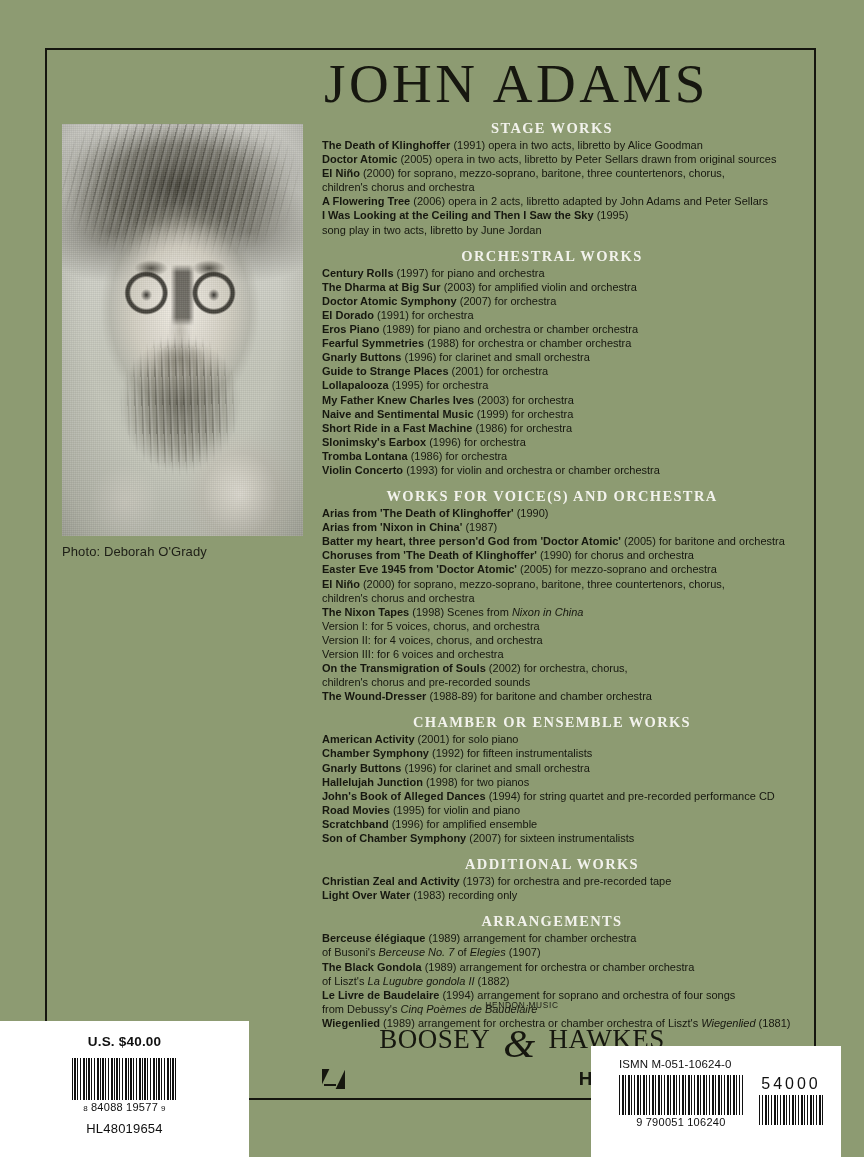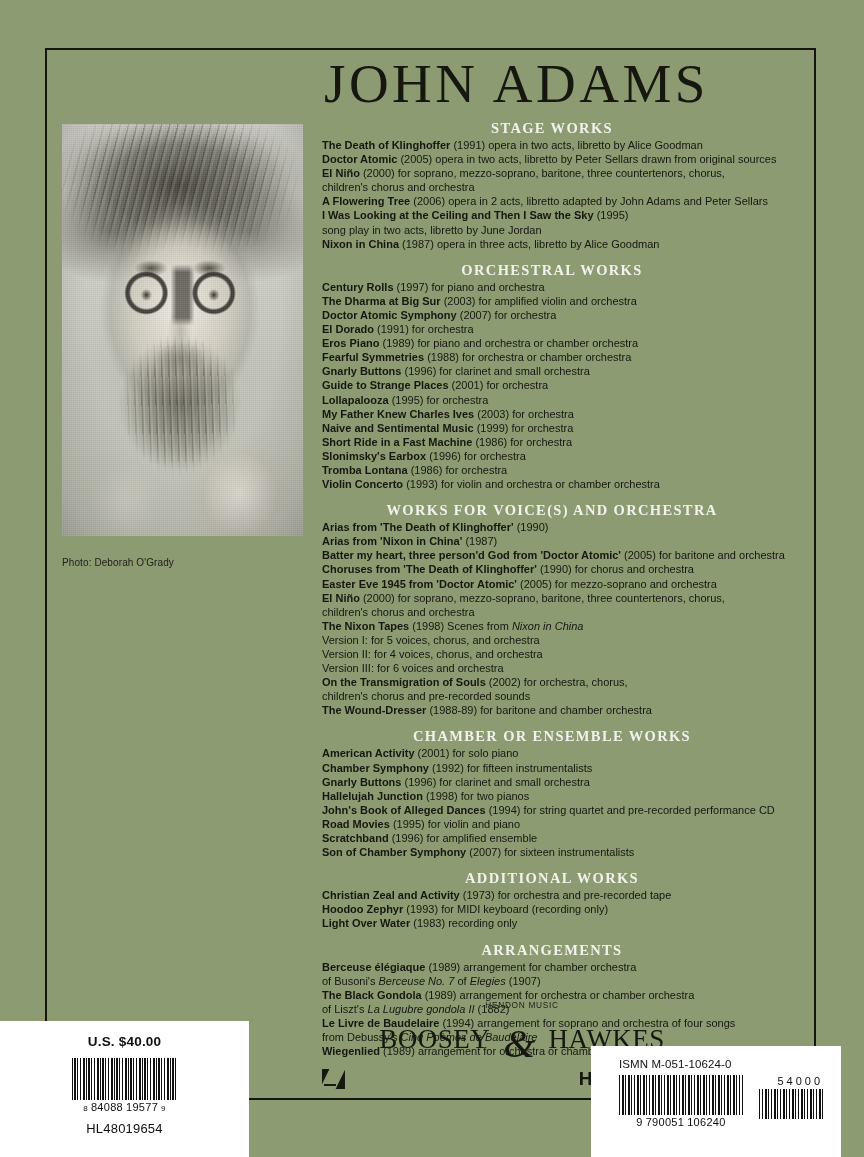--- a/index.html
+++ b/index.html
@@ -110,22 +110,22 @@
   }
   #photo .vignette {
     background: radial-gradient(ellipse 78% 74% at 50% 46%, rgba(0,0,0,0) 52%, rgba(90,90,80,0.22) 84%, rgba(70,70,62,0.34) 100%);
   }
   #photo .grain {
     background-image:
       repeating-linear-gradient(0deg, rgba(255,255,255,0.035) 0 1px, rgba(0,0,0,0.035) 1px 2px),
       repeating-linear-gradient(90deg, rgba(255,255,255,0.03) 0 1px, rgba(0,0,0,0.03) 1px 2px);
   }
   #photo-caption {
-    margin-top: 21px;
-    font-size: 10px;
+    margin-top: 8px;
+    font-size: 13px;
     color: #1d1e16;
     letter-spacing: 0.1px;
   }
 
   
   #listing {
     position: absolute;
     left: 322px;
     top: 56px;
     width: 460px;
@@ -310,25 +310,24 @@
   }
   #right-bars {
     width: 124px; height: 40px;
     background-image: repeating-linear-gradient(90deg,
       #101010 0 1px, #fff 1px 3px, #101010 3px 5px, #fff 5px 6px,
       #101010 6px 7px, #fff 7px 9px, #101010 9px 11px, #fff 11px 12px,
       #101010 12px 13px, #fff 13px 15px);
   }
   #addon-block { text-align: center; }
   #addon-digits {
-    font-size: 11px;
+    font-size: 16px;
     color: #101010;
     letter-spacing: 3px;
     margin-bottom: 2px;
-    text-align: right;
   }
   #addon-bars {
     width: 64px; height: 30px;
     background-image: repeating-linear-gradient(90deg,
       #101010 0 1px, #fff 1px 3px, #101010 3px 4px, #fff 4px 6px,
       #101010 6px 8px, #fff 8px 9px);
   }
 </style>
 </head>
 <body>
@@ -362,21 +361,20 @@
     <div id="sections-host">
         <div class="section">
           <div class="section-title">STAGE WORKS</div>
           <div class="work"><span class="t">The Death of Klinghoffer </span><span class="r">(1991) opera in two acts, libretto by Alice Goodman</span></div>
           <div class="work"><span class="t">Doctor Atomic </span><span class="r">(2005) opera in two acts, libretto by Peter Sellars drawn from original sources</span></div>
           <div class="work"><span class="t">El Niño </span><span class="r">(2000) for soprano, mezzo-soprano, baritone, three countertenors, chorus,</span></div>
           <div class="work"><span class="r">children's chorus and orchestra</span></div>
           <div class="work"><span class="t">A Flowering Tree </span><span class="r">(2006) opera in 2 acts, libretto adapted by John Adams and Peter Sellars</span></div>
           <div class="work"><span class="t">I Was Looking at the Ceiling and Then I Saw the Sky </span><span class="r">(1995)</span></div>
           <div class="work"><span class="r">song play in two acts, libretto by June Jordan</span></div>
-          <div class="work"><span class="t">Nixon in China </span><span class="r">(1987) opera in three acts, libretto by Alice Goodman</span></div>
         </div>
         <div class="section">
           <div class="section-title">ORCHESTRAL WORKS</div>
           <div class="work"><span class="t">Century Rolls </span><span class="r">(1997) for piano and orchestra</span></div>
           <div class="work"><span class="t">The Dharma at Big Sur </span><span class="r">(2003) for amplified violin and orchestra</span></div>
           <div class="work"><span class="t">Doctor Atomic Symphony </span><span class="r">(2007) for orchestra</span></div>
           <div class="work"><span class="t">El Dorado </span><span class="r">(1991) for orchestra</span></div>
           <div class="work"><span class="t">Eros Piano </span><span class="r">(1989) for piano and orchestra or chamber orchestra</span></div>
           <div class="work"><span class="t">Fearful Symmetries </span><span class="r">(1988) for orchestra or chamber orchestra</span></div>
           <div class="work"><span class="t">Gnarly Buttons </span><span class="r">(1996) for clarinet and small orchestra</span></div>
@@ -413,21 +411,20 @@
           <div class="work"><span class="t">Gnarly Buttons </span><span class="r">(1996) for clarinet and small orchestra</span></div>
           <div class="work"><span class="t">Hallelujah Junction </span><span class="r">(1998) for two pianos</span></div>
           <div class="work"><span class="t">John's Book of Alleged Dances </span><span class="r">(1994) for string quartet and pre-recorded performance CD</span></div>
           <div class="work"><span class="t">Road Movies </span><span class="r">(1995) for violin and piano</span></div>
           <div class="work"><span class="t">Scratchband </span><span class="r">(1996) for amplified ensemble</span></div>
           <div class="work"><span class="t">Son of Chamber Symphony </span><span class="r">(2007) for sixteen instrumentalists</span></div>
         </div>
         <div class="section">
           <div class="section-title">ADDITIONAL WORKS</div>
           <div class="work"><span class="t">Christian Zeal and Activity </span><span class="r">(1973) for orchestra and pre-recorded tape</span></div>
-          <div class="work"><span class="t">Hoodoo Zephyr </span><span class="r">(1993) for MIDI keyboard (recording only)</span></div>
           <div class="work"><span class="t">Light Over Water </span><span class="r">(1983) recording only</span></div>
         </div>
         <div class="section">
           <div class="section-title">ARRANGEMENTS</div>
           <div class="work"><span class="t">Berceuse élégiaque </span><span class="r">(1989) arrangement for chamber orchestra</span></div>
           <div class="work"><span class="r">of Busoni's </span><span class="i">Berceuse No. 7 </span><span class="r">of </span><span class="i">Elegies </span><span class="r">(1907)</span></div>
           <div class="work"><span class="t">The Black Gondola </span><span class="r">(1989) arrangement for orchestra or chamber orchestra</span></div>
           <div class="work"><span class="r">of Liszt's </span><span class="i">La Lugubre gondola II </span><span class="r">(1882)</span></div>
           <div class="work"><span class="t">Le Livre de Baudelaire </span><span class="r">(1994) arrangement for soprano and orchestra of four songs</span></div>
           <div class="work"><span class="r">from Debussy's </span><span class="i">Cinq Poèmes de Baudelaire</span></div>

